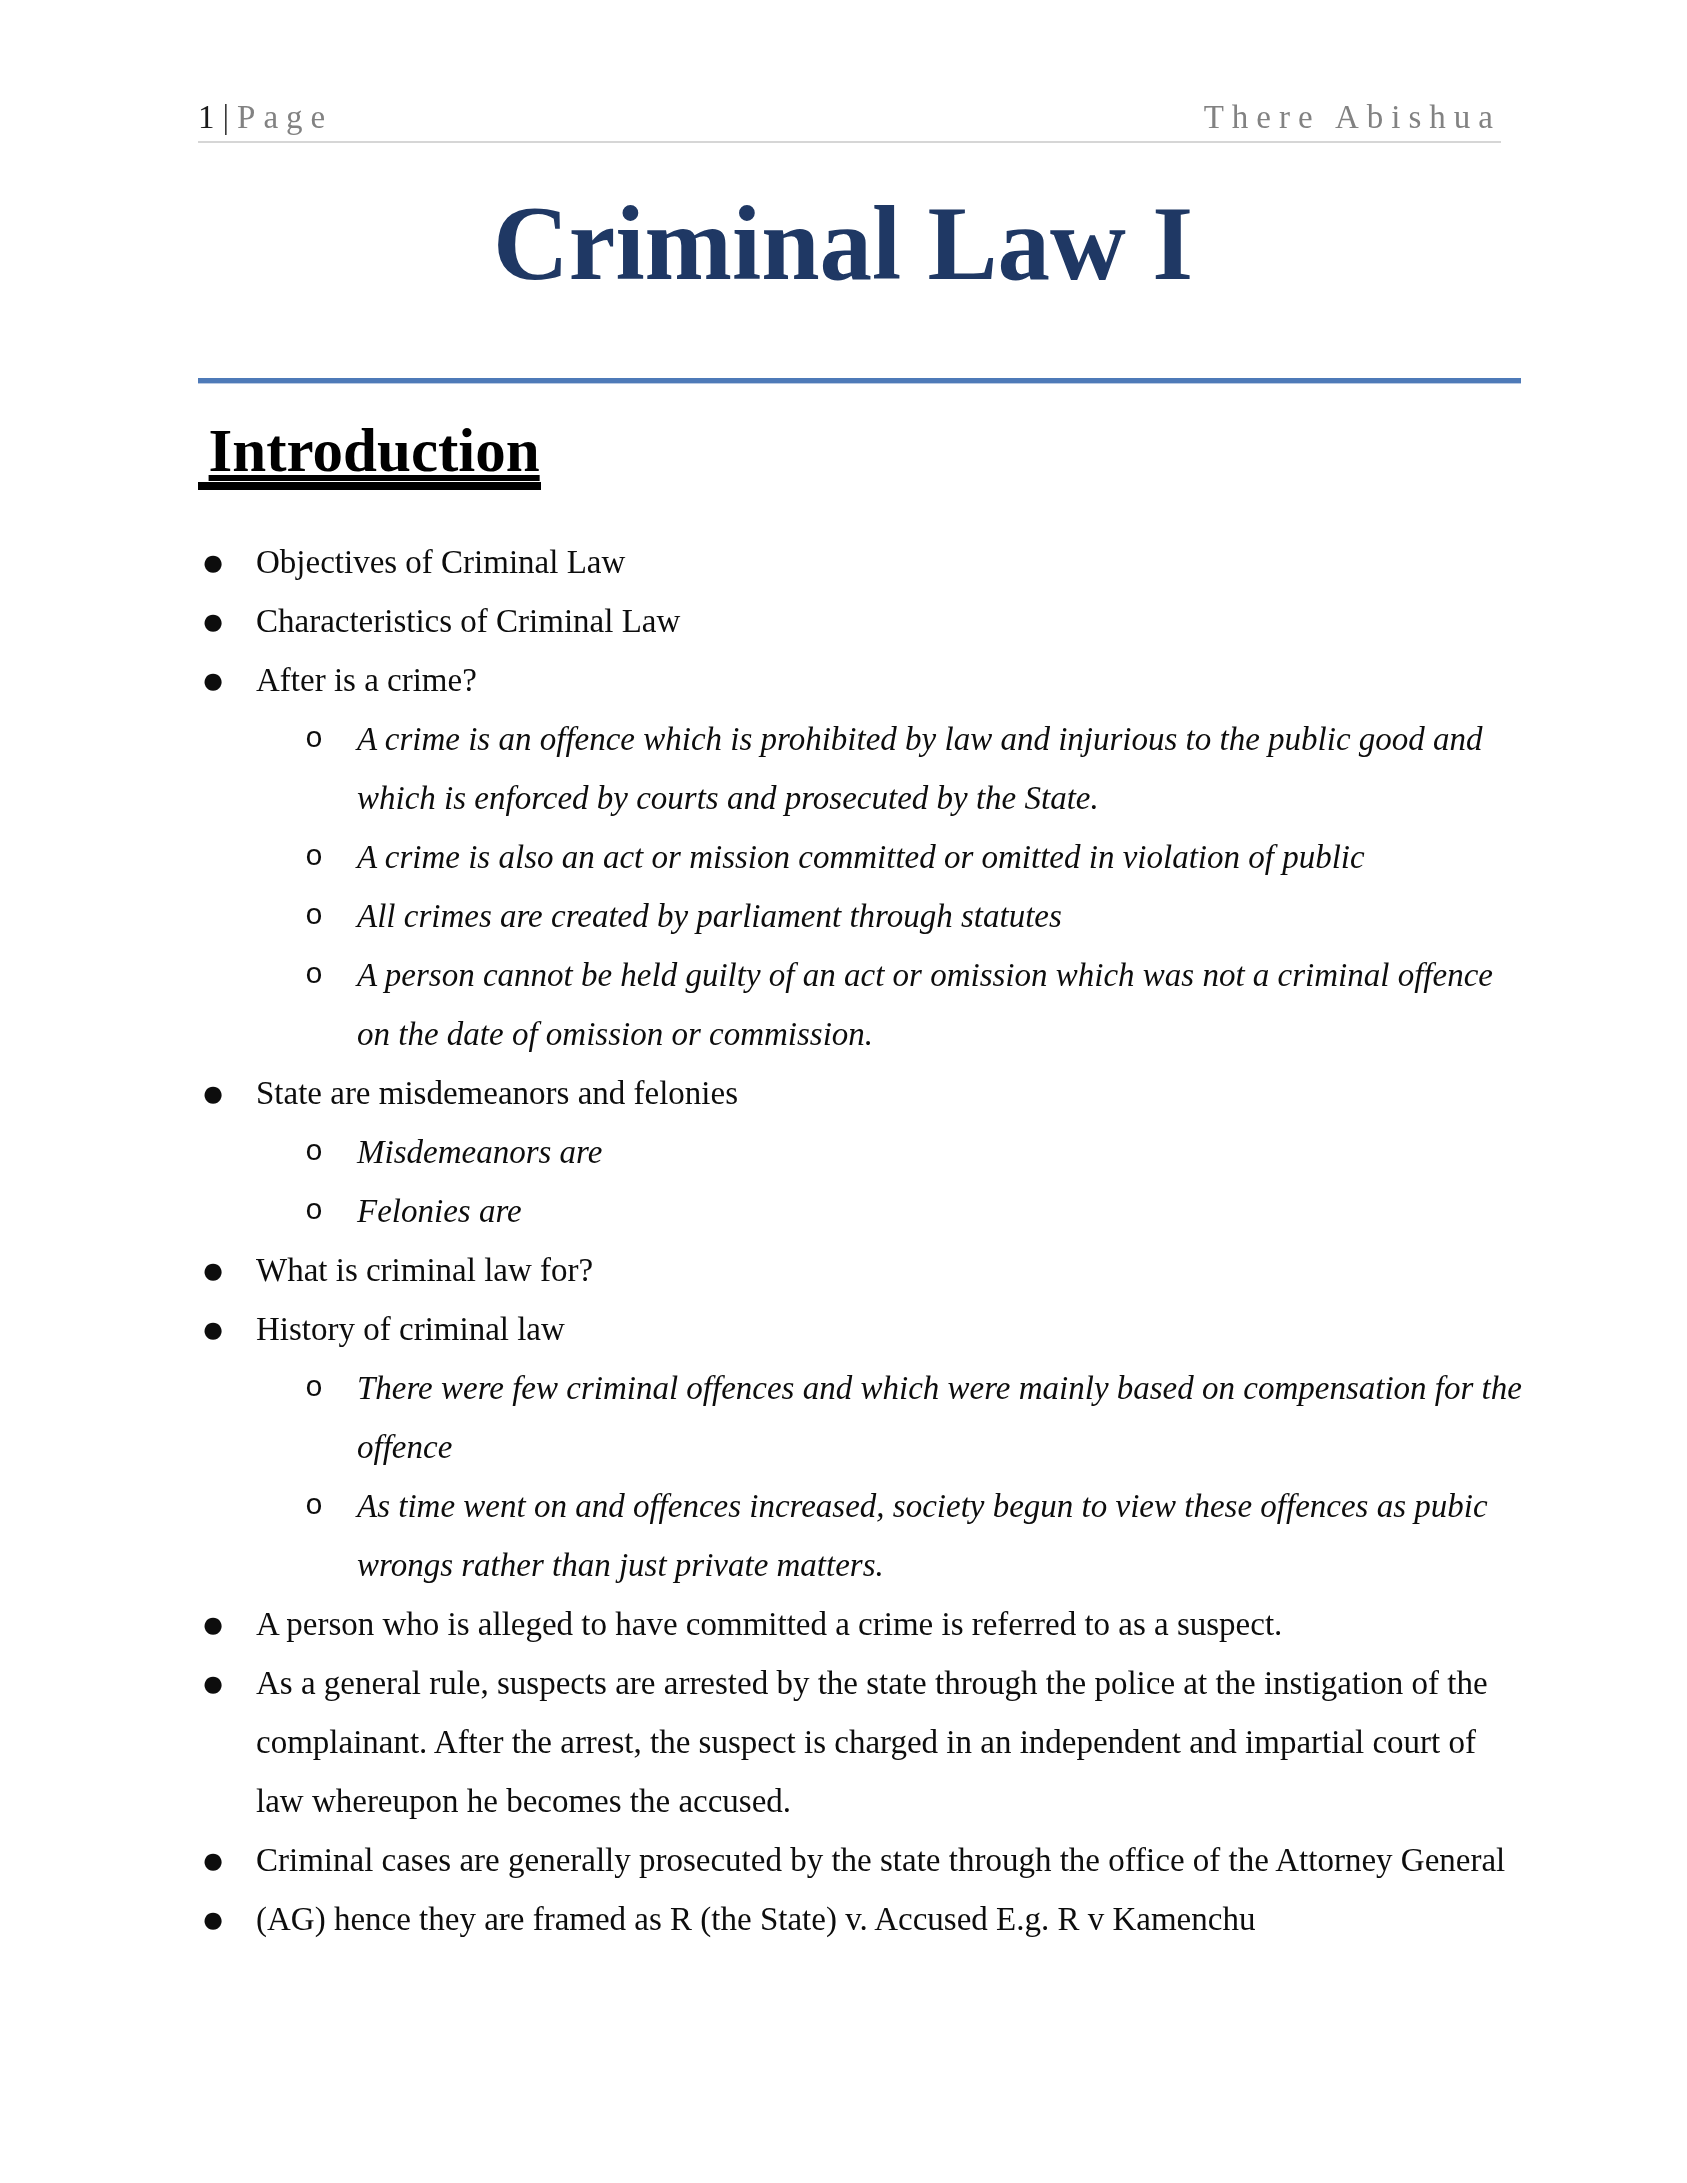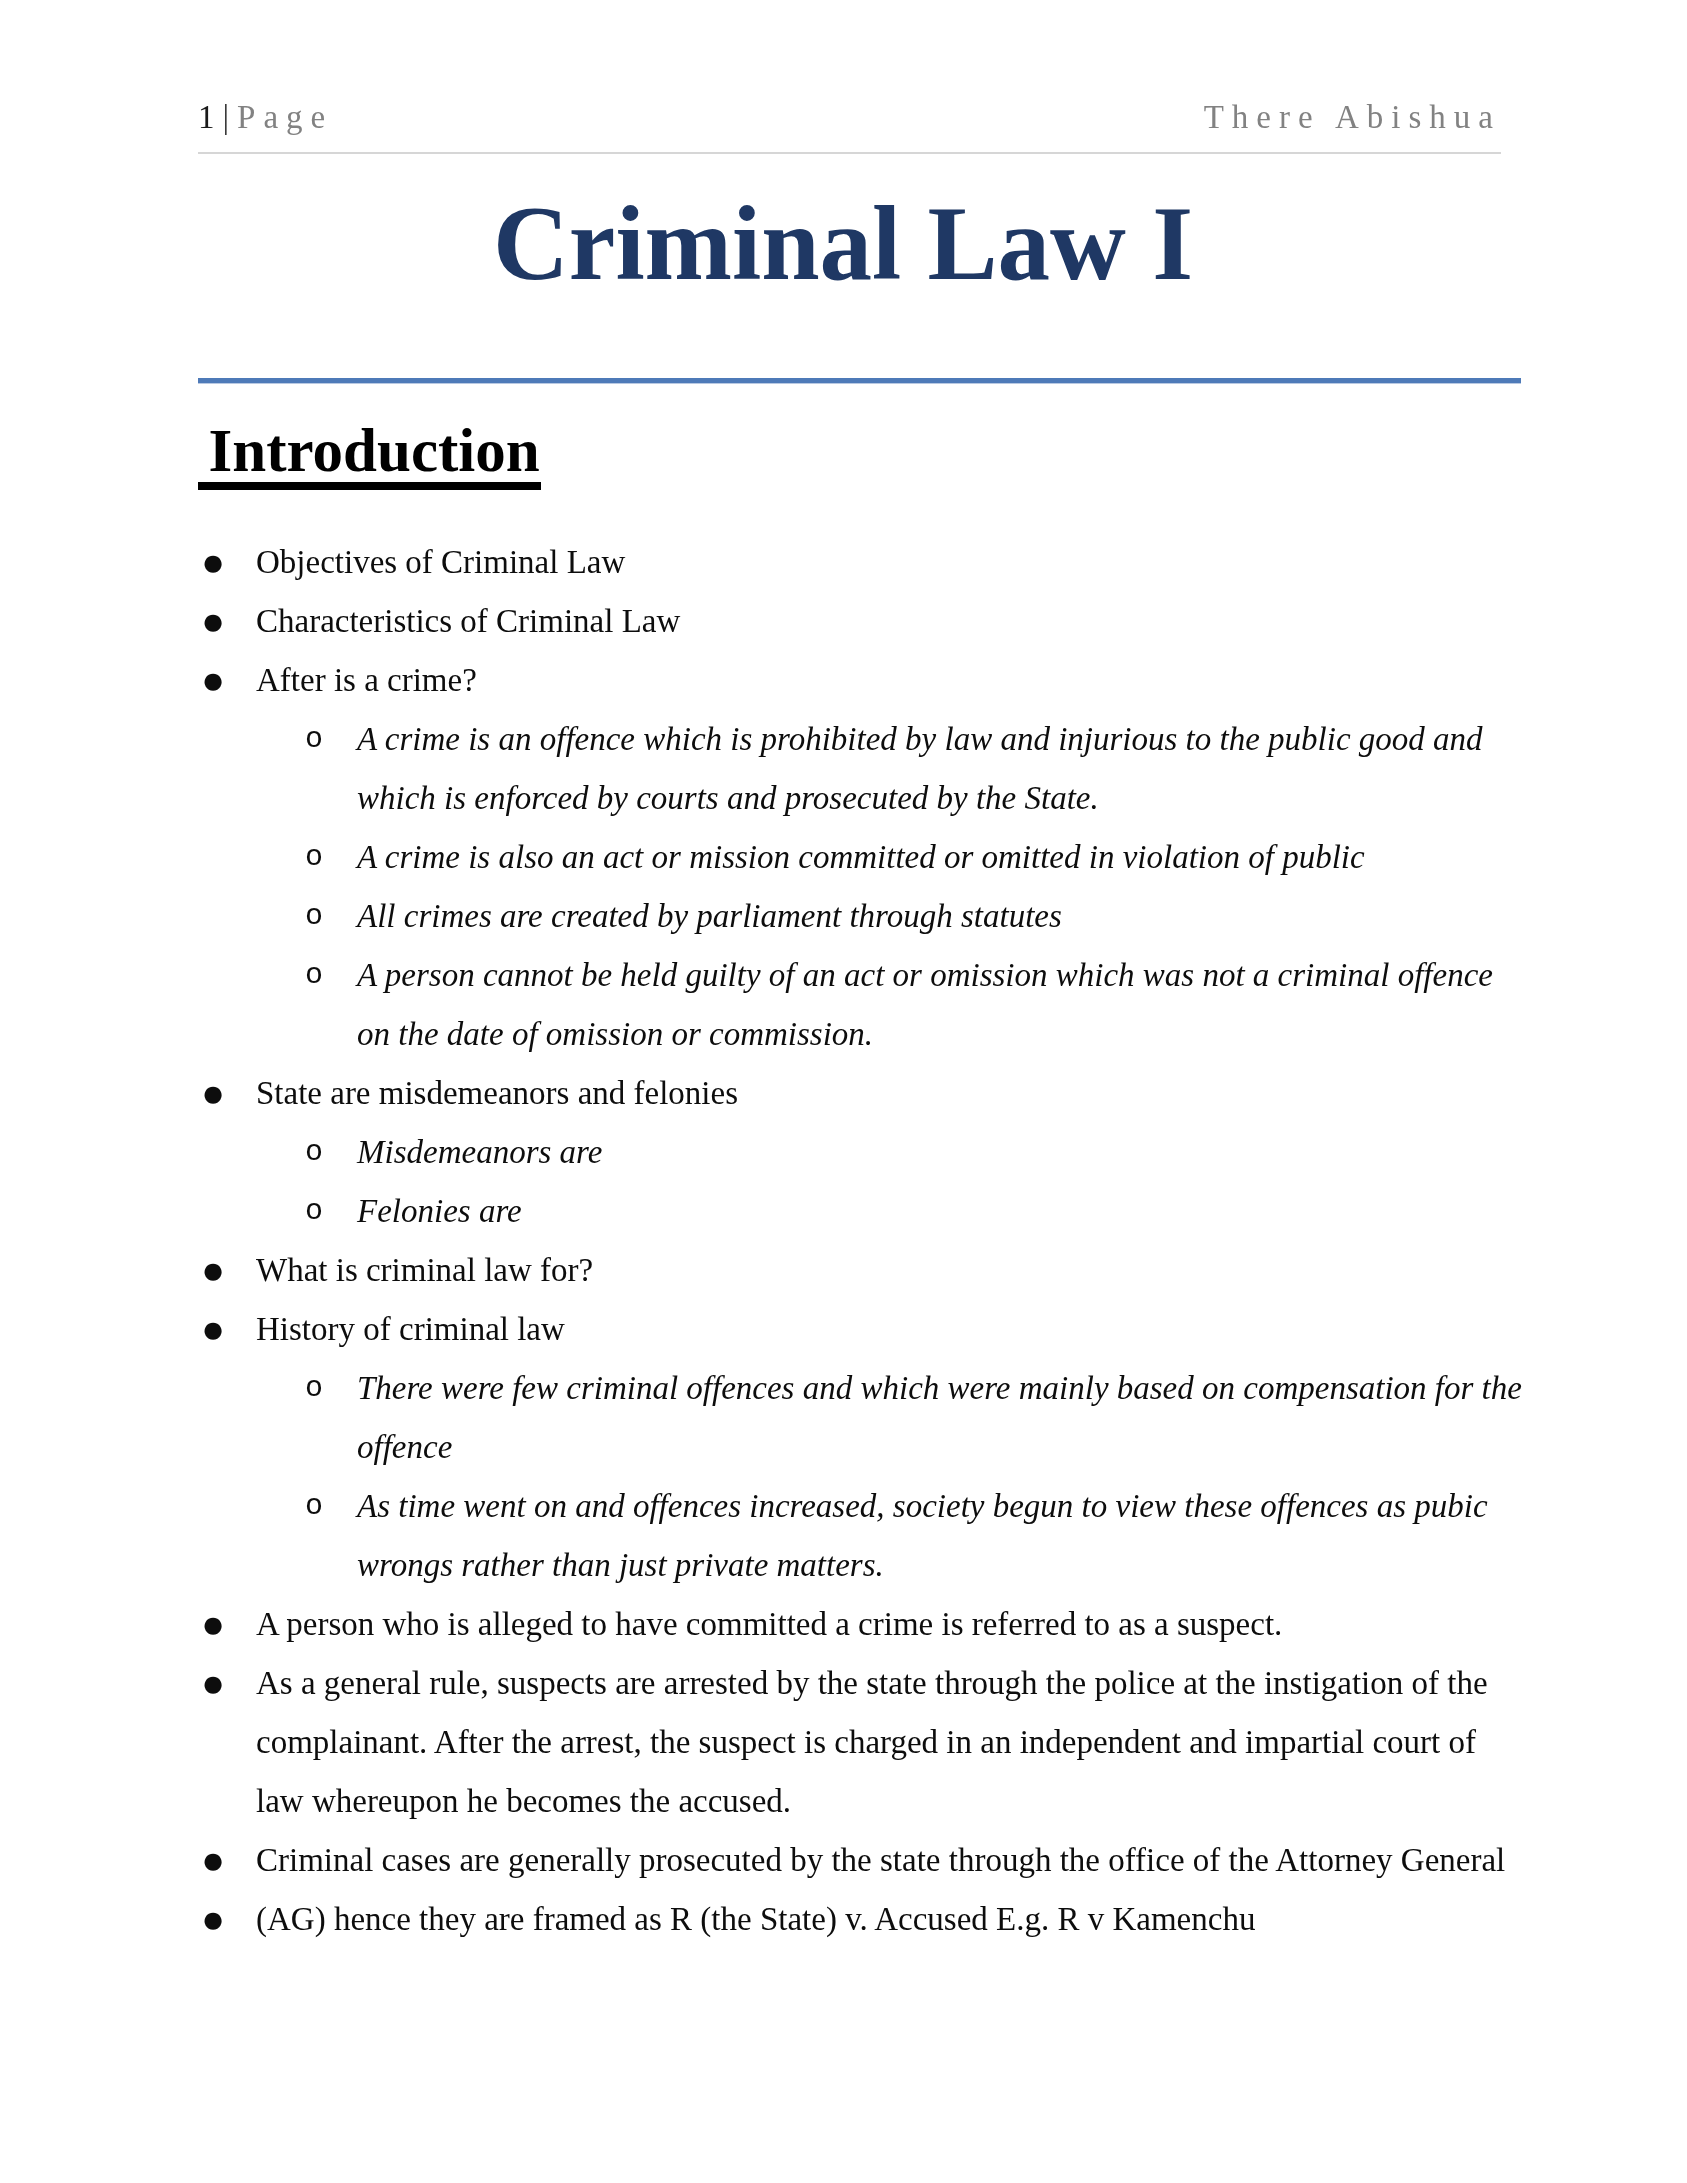--- a/index.html
+++ b/index.html
@@ -16,21 +16,21 @@
   .hdr{
     position:absolute;
     left:198px; top:99px;
     width:1303px;
     display:flex;
     justify-content:space-between;
     align-items:baseline;
     font-size:33px;
     line-height:37px;
     letter-spacing:8px;
-    padding-bottom:16px;
+    padding-bottom:5px;
     border-bottom:2px solid #d6d6d6;
   }
   .hdr .num{color:#1a1a1a;}
   .hdr .sep{color:#3a3a3a;}
   .hdr .gray{color:#828282;}
   
   .doc-title{
     position:absolute;
     left:198px; top:191px;
     width:1290px;
@@ -61,20 +61,21 @@
     margin:0;
     font-size:61px;
     line-height:56px;
     font-weight:bold;
     color:#000000;
   }
   .section-h .u{
     display:inline-block;
     padding:0 1.3px 2.6px 10.6px;
     border-bottom:8px solid #000000;
+    text-decoration:underline;
   }
   
   .list{
     position:absolute;
     left:198px; top:533px;
     width:1327px;
     font-size:33px;
     line-height:59px;
   }
   .li{position:relative; text-align:left;}

